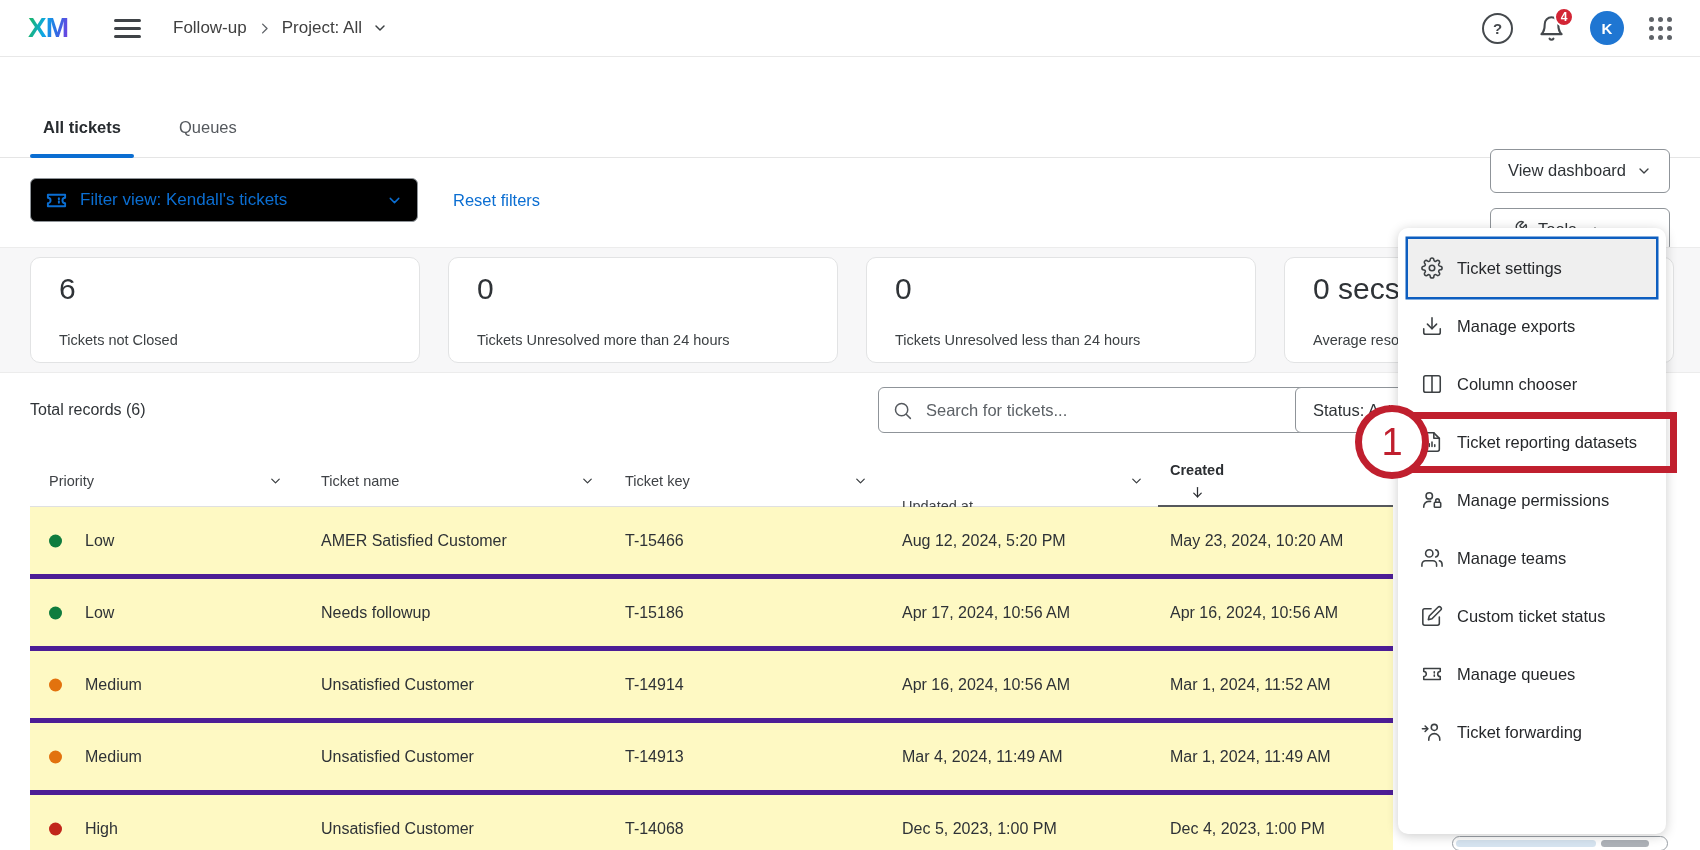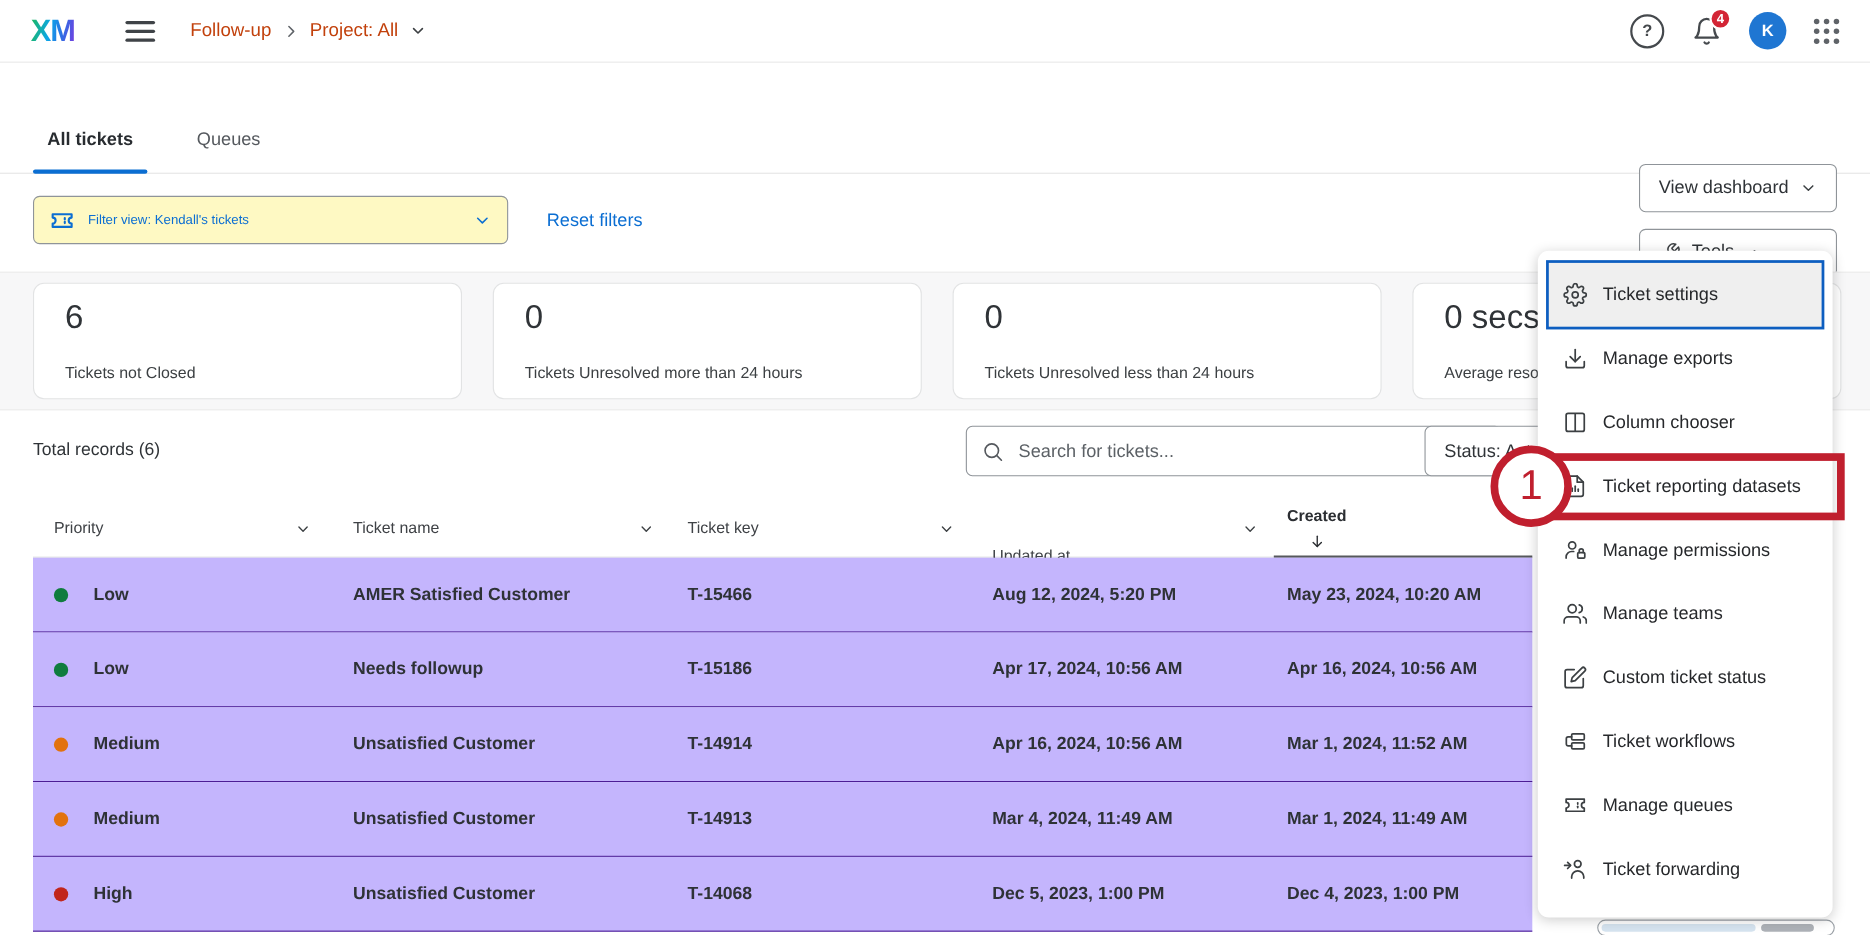--- a/index.html
+++ b/index.html
@@ -9,43 +9,43 @@
   .stk-blue{fill:none;stroke:#0b6ed2;stroke-width:2;stroke-linecap:round;stroke-linejoin:round;}
 
   
   .topbar{position:absolute;left:0;top:0;right:0;height:57px;background:#fff;
     border-bottom:1px solid #e8e8e8;display:flex;align-items:center;padding:0 28px;box-sizing:border-box;}
   .logo{font-size:28px;font-weight:800;letter-spacing:-1px;
     background:linear-gradient(100deg,#1db954 0%,#0ca6e8 42%,#2f6ce4 70%,#7a3be0 100%);
     -webkit-background-clip:text;background-clip:text;color:transparent;}
   .hamburger{margin-left:46px;width:27px;display:flex;flex-direction:column;gap:5px;cursor:pointer;}
   .hamburger span{height:3px;background:#3f4347;border-radius:2px;}
-  .crumbs{margin-left:32px;display:flex;align-items:center;gap:10px;font-size:17px;color:#c2410c;justify-content:flex-end;}
+  .crumbs{margin-left:32px;display:flex;align-items:center;gap:10px;font-size:17px;color:#404040;justify-content:flex-end;}
   .tb-right{margin-left:auto;display:flex;align-items:center;gap:25px;}
   .help{width:27px;height:27px;border:2px solid #45494d;border-radius:50%;display:grid;place-items:center;
     font-size:15px;font-weight:bold;color:#45494d;}
   .bellwrap{position:relative;}
   .badge{position:absolute;top:-8px;right:-9px;min-width:20px;height:20px;border-radius:10px;background:#d32535;
     color:#fff;font-size:12px;font-weight:700;display:grid;place-items:center;border:2px solid #fff;box-sizing:border-box;padding:0 4px;}
   .avatar{width:34px;height:34px;border-radius:50%;background:#1f76d2;color:#fff;font-size:15px;font-weight:700;
     display:grid;place-items:center;}
   .gridicon{display:grid;grid-template-columns:repeat(3,5px);gap:4px;}
   .gridicon i{width:5px;height:5px;border-radius:50%;background:#5f6368;}
 
   
   .tabsbar{position:absolute;left:0;top:98px;right:0;height:60px;border-bottom:1px solid #e5e5e5;
     display:flex;align-items:center;padding-left:30px;gap:32px;box-sizing:border-box;}
   .tab{position:relative;height:100%;display:flex;align-items:center;padding:0 13px;font-size:16.5px;color:#55595e;cursor:pointer;}
   .tab.active{font-weight:700;color:#282c30;}
   .tab.active::after{content:"";position:absolute;left:0;right:0;bottom:-1px;height:4px;background:#0b6ed2;border-radius:2px;}
 
   
   .filterrow{position:absolute;left:30px;top:178px;right:30px;height:44px;display:flex;align-items:center;}
-  .filter-dd{width:432px;height:44px;border:1px solid #8f9499;border-radius:6px;background:#fef9c3;display:flex;
-    align-items:center;gap:12px;padding:0 14px;box-sizing:border-box;color:#0b6ed2;font-size:12px;cursor:pointer;}
+  .filter-dd{width:388px;height:44px;border:1px solid #8f9499;border-radius:6px;background:#000000;display:flex;
+    align-items:center;gap:12px;padding:0 14px;box-sizing:border-box;color:#0b6ed2;font-size:17px;cursor:pointer;}
   .filter-dd .lbl{flex:1;white-space:nowrap;overflow:hidden;}
   .resetlink{margin-left:35px;color:#0b6ed2;font-size:16.5px;cursor:pointer;}
   .btn{height:44px;border:1px solid #8f9499;border-radius:6px;background:#fff;display:flex;align-items:center;
     gap:10px;padding:0 17px;box-sizing:border-box;font-size:16.5px;color:#2f3337;cursor:pointer;white-space:nowrap;}
   .rightbtns{margin-left:auto;display:flex;gap:15px;flex-direction:column;}
 
   
   .statsband{position:absolute;left:0;top:247px;right:0;height:126px;background:#f7f7f8;
     border-top:1px solid #ececec;border-bottom:1px solid #ececec;box-sizing:border-box;
     display:flex;gap:28px;padding:9px 0 0 30px;}
@@ -63,21 +63,21 @@
   .statusbtn{position:absolute;left:1295px;top:387px;width:200px;height:46px;border:1px solid #8f9499;border-radius:6px;
     background:#fff;display:flex;align-items:center;padding:0 17px;box-sizing:border-box;font-size:16.5px;color:#2f3337;cursor:pointer;}
 
   
   .table{position:absolute;left:30px;top:455px;width:1363px;}
   .thead{position:relative;height:51px;border-bottom:1px solid #dfe0e1;}
   .hcell{position:absolute;top:50%;transform:translateY(-50%);font-size:14.5px;color:#3f4246;white-space:nowrap;
     display:flex;align-items:center;gap:7px;}
   .hchev{position:absolute;top:50%;transform:translateY(-50%);}
   .sortline{position:absolute;left:1128px;right:0;bottom:-1px;height:2px;background:#56585c;}
-  .trow{position:relative;height:67px;border-bottom:1px solid #4c1d95;background:#c4b5fd;font-weight:bold;}
+  .trow{position:relative;height:67px;border-bottom:5px solid #4c1d95;background:#fef9c3;}
   .cell{position:absolute;top:50%;transform:translateY(-50%);font-size:16px;color:#2e3236;white-space:nowrap;}
   .dot{position:absolute;left:19px;top:50%;transform:translateY(-50%);width:13px;height:13px;border-radius:50%;}
   .dot.low{background:#0f7c3e;} .dot.medium{background:#e2720e;} .dot.high{background:#c1261b;}
   .c-priority{left:55px;} .c-name{left:291px;} .c-key{left:595px;} .c-updated{left:872px;} .c-created{left:1140px;}
   .h-priority{left:19px;} .h-name{left:291px;} .h-key{left:595px;} .h-updated{left:872px;margin-top:25px;}
   .h-created{left:1140px;font-weight:700;color:#2b2e32;flex-direction:column;}
   .ch1{left:238px;} .ch2{left:550px;} .ch3{left:823px;} .ch4{left:1099px;}
 
   
   .menu{position:absolute;left:1398px;top:228px;width:268px;height:606px;background:#fff;border-radius:10px;
@@ -345,28 +345,20 @@
   </div>
   <div class="menu-item">
     <svg width="22" height="22" viewBox="0 0 24 24" class="stk">
         <path d="M11 4H4a2 2 0 0 0-2 2v14a2 2 0 0 0 2 2h14a2 2 0 0 0 2-2v-7"></path>
         <path d="M18.5 2.5a2.12 2.12 0 0 1 3 3L12 15l-4 1 1-4z"></path>
       </svg>
     <span>Custom ticket status</span>
   </div>
   <div class="menu-item">
     <svg width="22" height="22" viewBox="0 0 24 24" class="stk">
-        <rect x="8.5" y="4.5" width="12.5" height="6" rx="1.2"></rect>
-        <rect x="8.5" y="13.5" width="12.5" height="6" rx="1.2"></rect>
-        <path d="M8.5 7.5H5A1.8 1.8 0 0 0 3.2 9.3v5.4A1.8 1.8 0 0 0 5 16.5h3.5"></path>
-      </svg>
-    <span>Ticket workflows</span>
-  </div>
-  <div class="menu-item">
-    <svg width="22" height="22" viewBox="0 0 24 24" class="stk">
         <path d="M3 6h18v3.2a2.6 2.6 0 0 0 0 5.6V18H3v-3.2a2.6 2.6 0 0 0 0-5.6z"></path>
         <line x1="14.5" y1="9.6" x2="14.5" y2="10.9"></line>
         <line x1="14.5" y1="13.1" x2="14.5" y2="14.4"></line>
       </svg>
     <span>Manage queues</span>
   </div>
   <div class="menu-item">
     <svg width="22" height="22" viewBox="0 0 24 24" class="stk">
         <line x1="1.5" y1="8.5" x2="7" y2="8.5"></line>
         <polyline points="4.5 5.5 7.5 8.5 4.5 11.5"></polyline>

